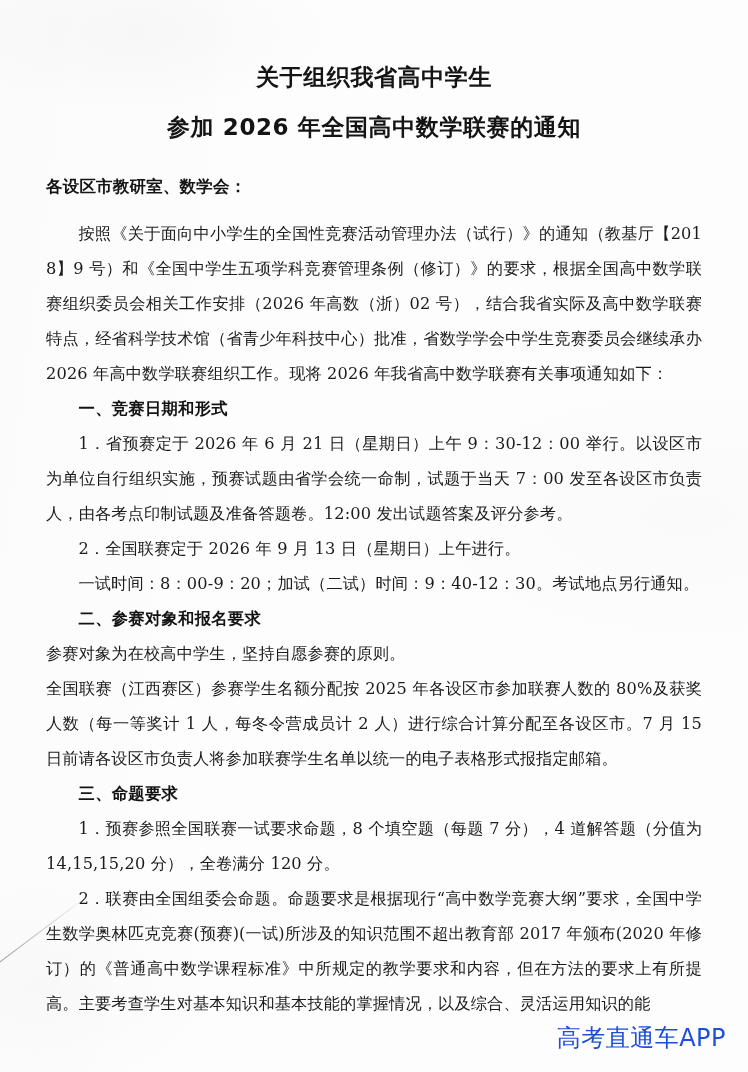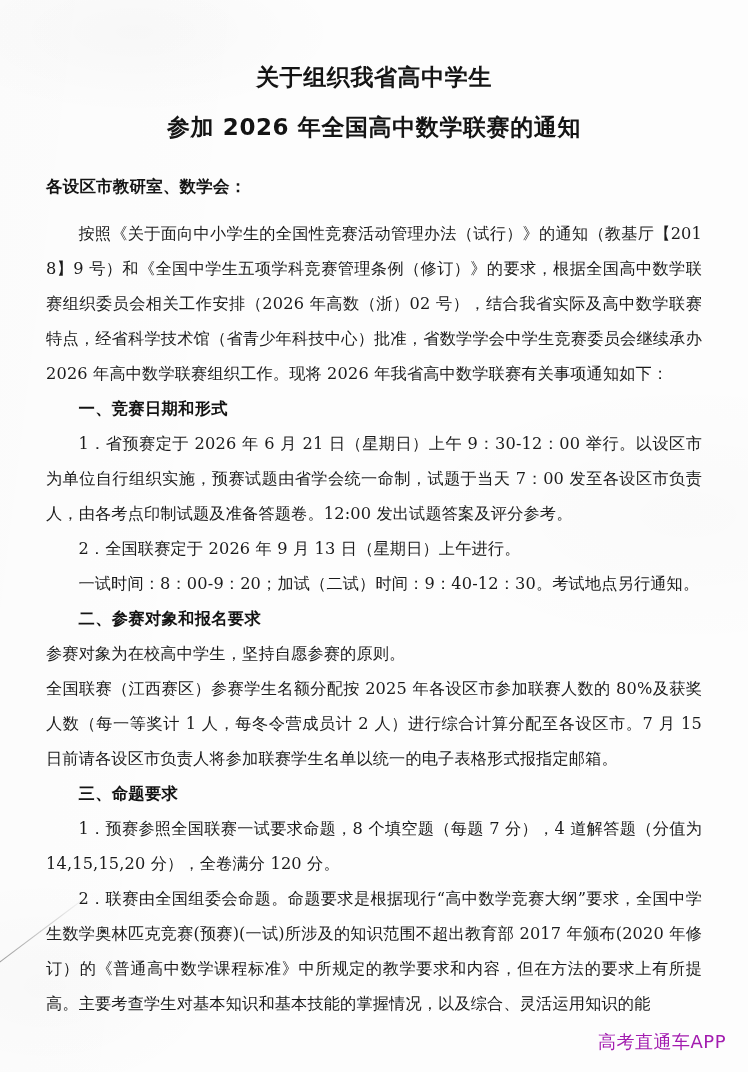--- a/index.html
+++ b/index.html
@@ -106,22 +106,22 @@
     line-height: 35px;
     text-indent: 2em;
     letter-spacing: 0.3px;
   }
 
   #watermark {
     position: absolute;
     right: 22px;
     bottom: 18px;
     font-family: "DejaVu Sans", sans-serif;
-    font-size: 18px;
-    color: #a21caf;
+    font-size: 24px;
+    color: #1d4ed8;
     letter-spacing: 0.5px;
     z-index: 7;
     white-space: nowrap;
   }
 </style>
 </head>
 <body>
 
 <div id="page">
 

